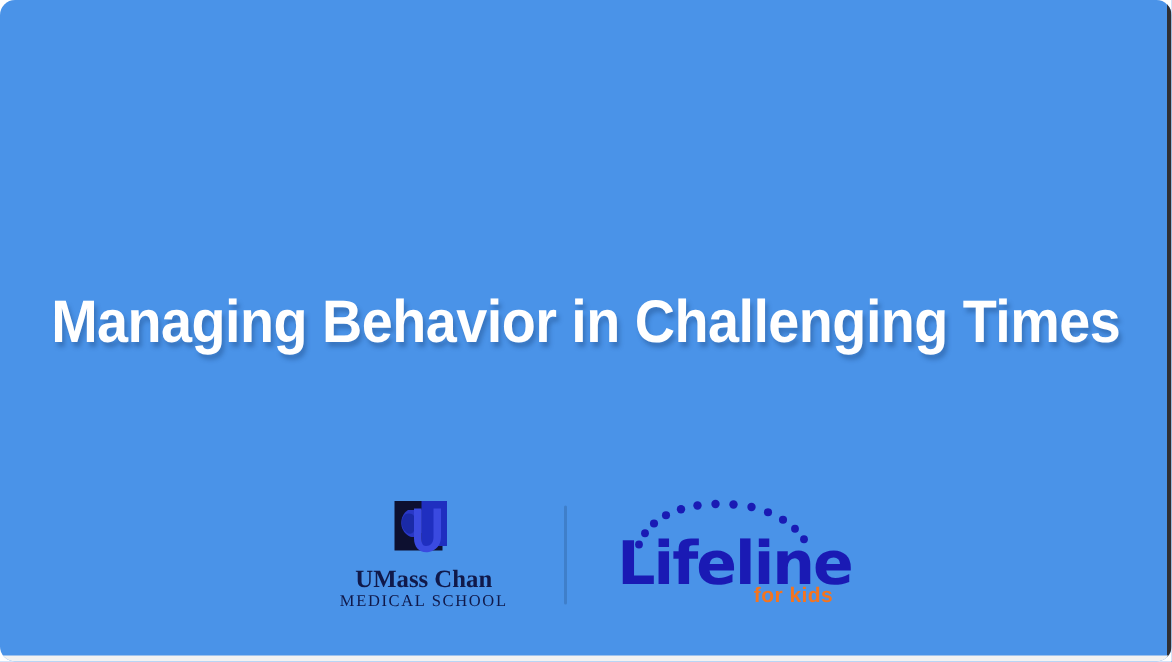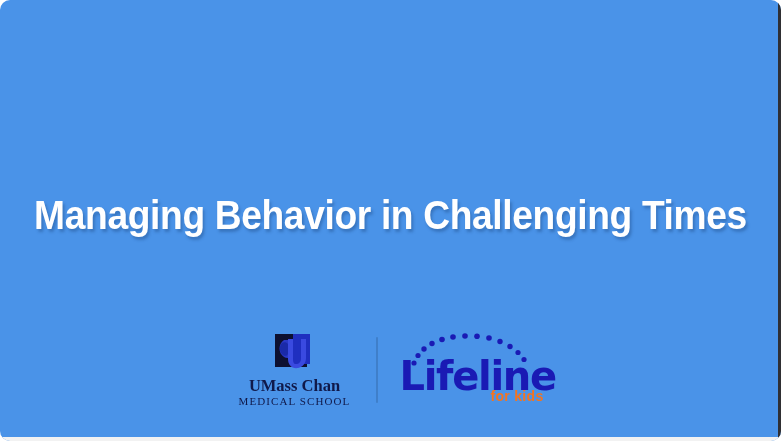--- a/index.html
+++ b/index.html
@@ -67,21 +67,21 @@
   
   #logo-lockup {
     position: absolute;
     left: 0;
     top: 328px;
     width: 781px;
     height: 84px;
     display: flex;
     align-items: center;
     justify-content: center;
-    gap: 0;
+    gap: 12px;
   }
 
   
   #umass-logo {
     display: flex;
     flex-direction: column;
     align-items: center;
     width: 118px;
   }
   #umass-mark {

